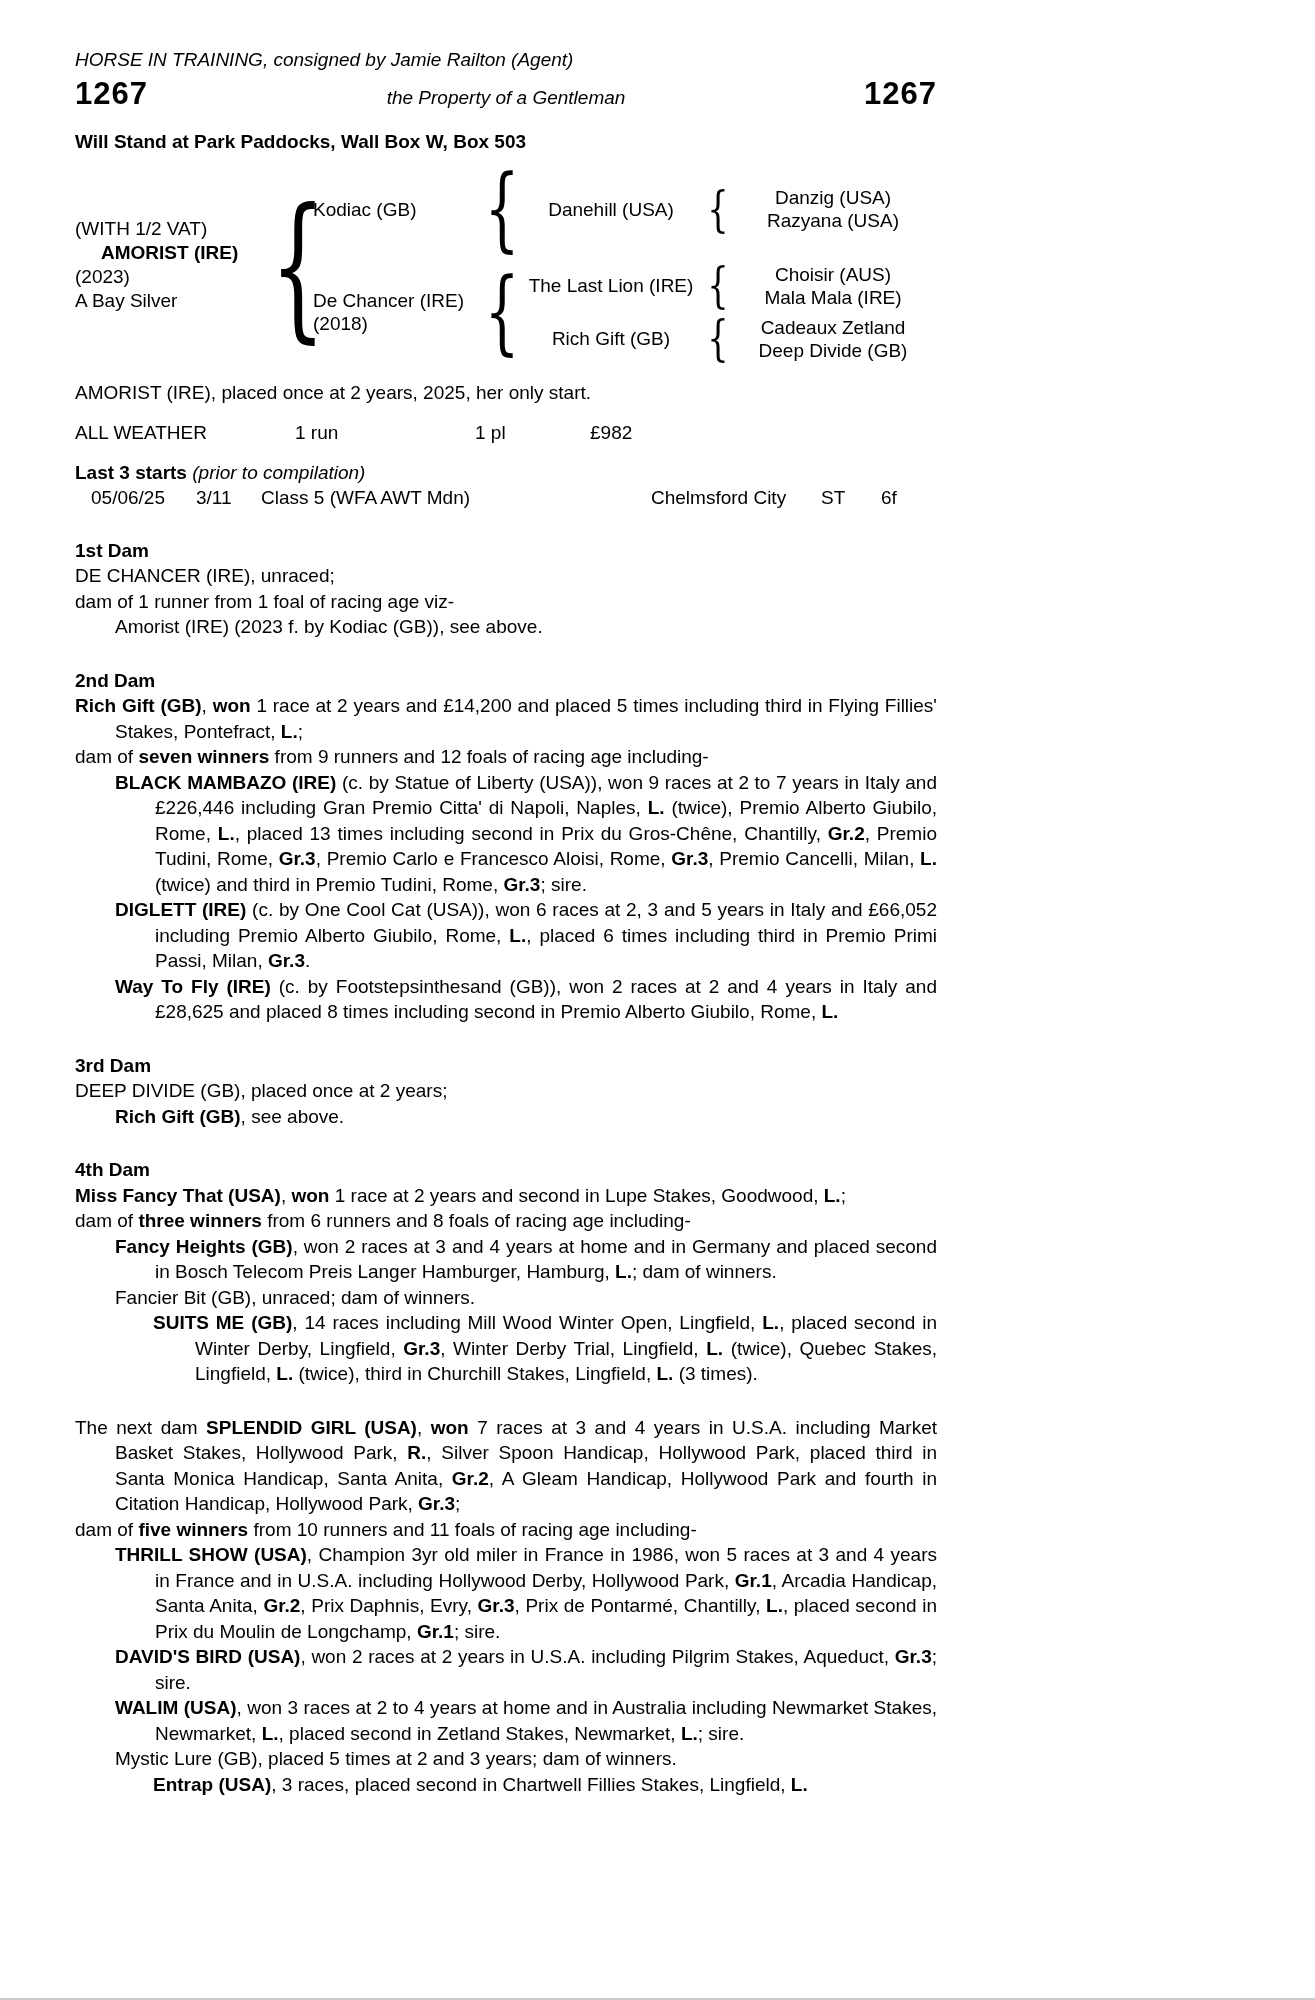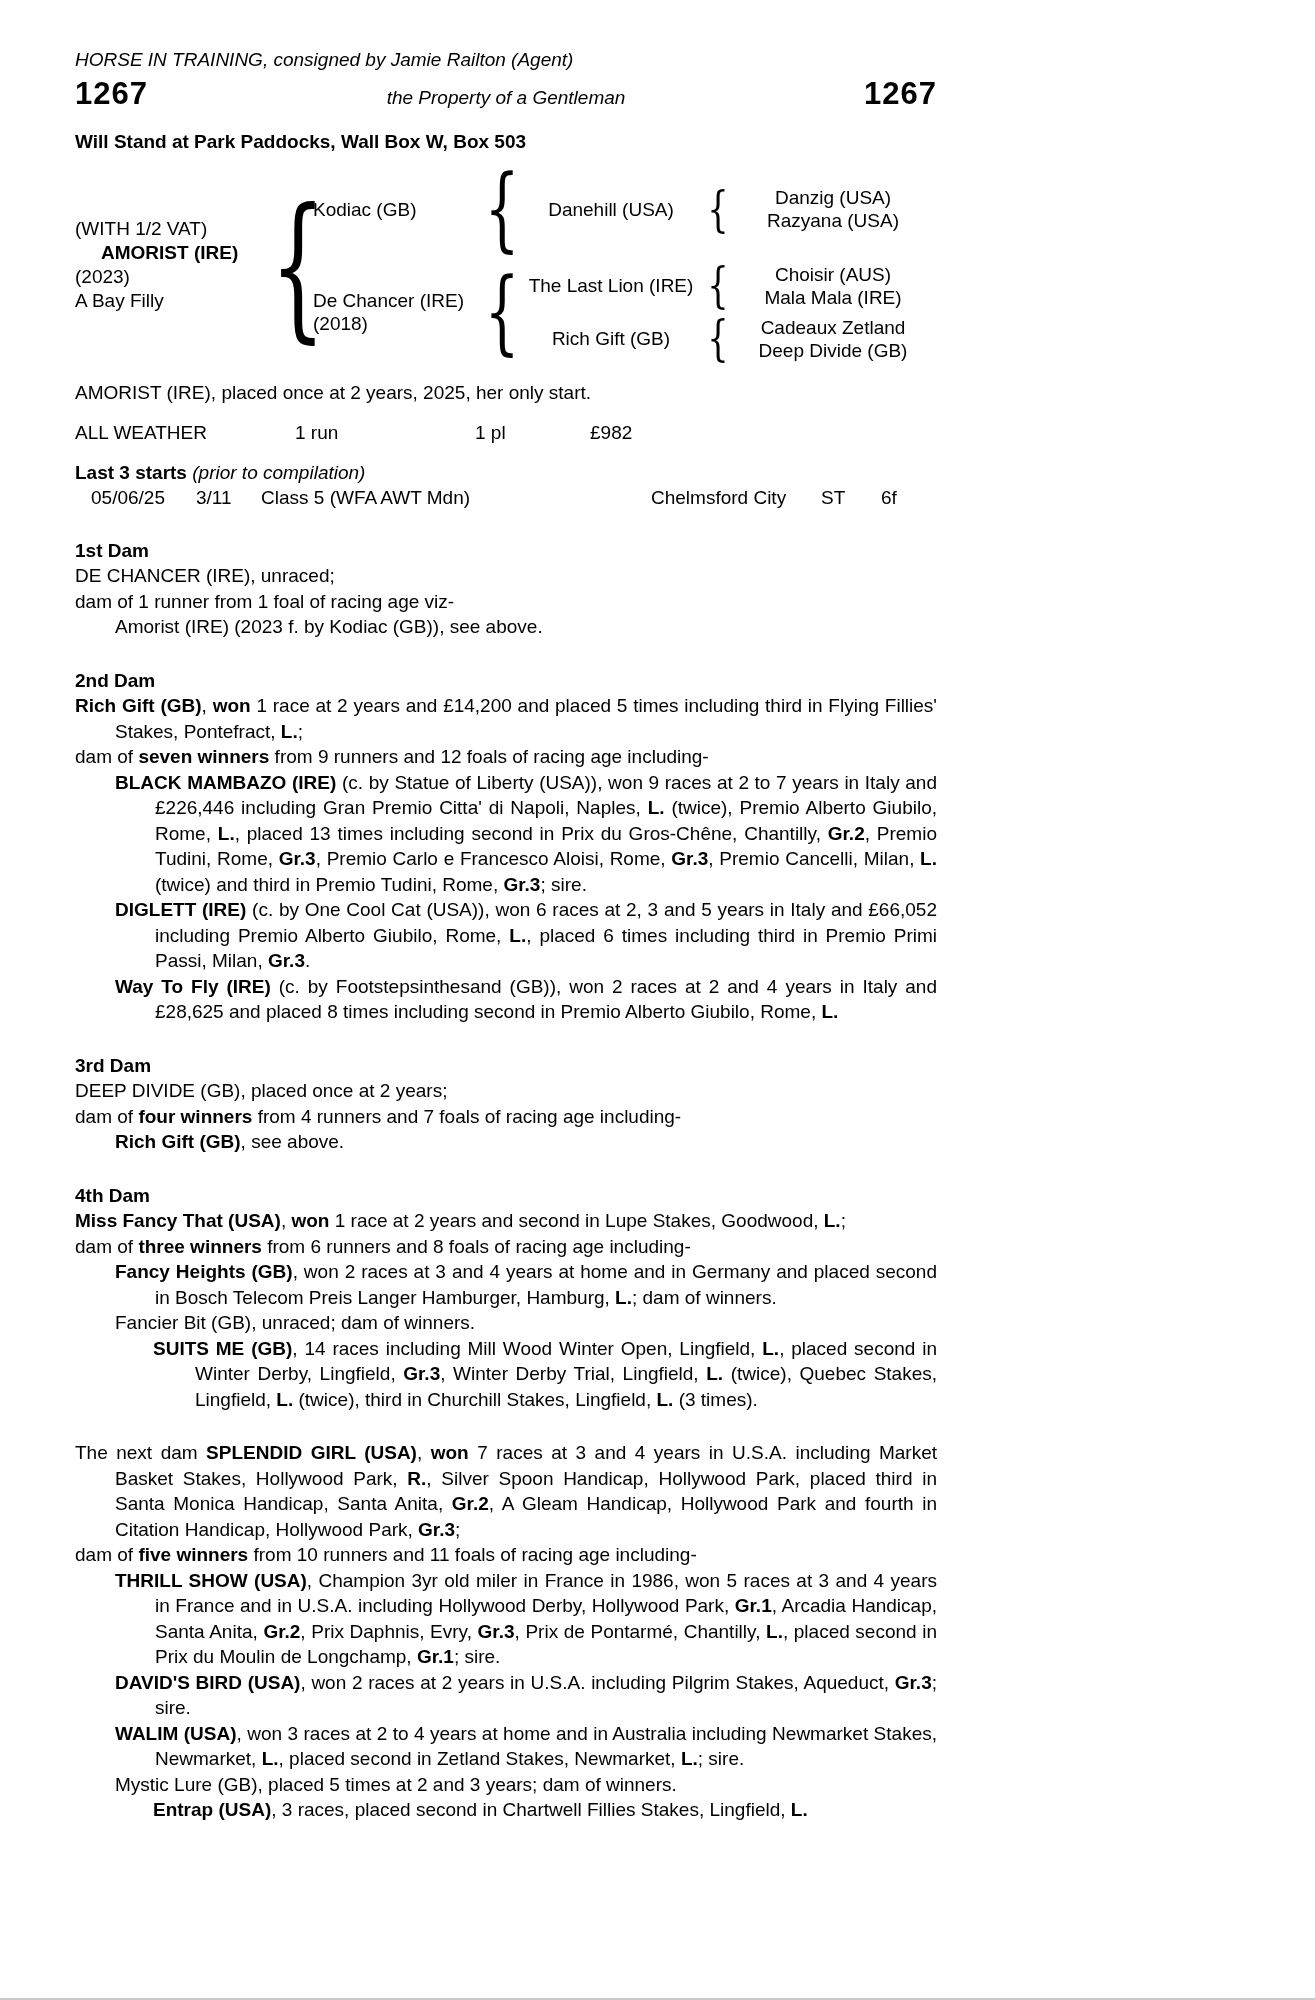--- a/index.html
+++ b/index.html
@@ -90,21 +90,21 @@
     <div class="lot right">1267</div>
   </div>
 
   <div class="stand-line">Will Stand at Park Paddocks, Wall Box W, Box 503</div>
 
   <div class="pedigree">
     <div class="ped-subject">
       <div>(WITH 1/2 VAT)</div>
       <div class="name">AMORIST (IRE)</div>
       <div>(2023)</div>
-      <div>A Bay Filly</div>
+      <div>A Bay Silver</div>
     </div>
 
     <div class="brace big"></div>
 
     <div class="ped-right">
 
       <div class="ped-half">
         <div class="gen2">
           <div>Kodiac (GB)</div>
           <div></div>
@@ -183,21 +183,20 @@
         <div class="sec-heading">2nd Dam</div>
         <div class="para" style="padding-left: 40px; text-indent: -40px;"><span class="b">Rich Gift (GB)</span><span>, </span><span class="b">won</span><span> 1 race at 2 years and £14,200 and placed 5 times including third in Flying Fillies' Stakes, Pontefract, </span><span class="b">L.</span><span>;</span></div>
         <div class="para" style="padding-left: 0px; text-indent: 0px;"><span>dam of </span><span class="b">seven winners</span><span> from 9 runners and 12 foals of racing age including-</span></div>
         <div class="para" style="padding-left: 80px; text-indent: -40px;"><span class="b">BLACK MAMBAZO (IRE)</span><span> (c. by Statue of Liberty (USA)), won 9 races at 2 to 7 years in Italy and £226,446 including Gran Premio Citta' di Napoli, Naples, </span><span class="b">L.</span><span> (twice), Premio Alberto Giubilo, Rome, </span><span class="b">L.</span><span>, placed 13 times including second in Prix du Gros-Chêne, Chantilly, </span><span class="b">Gr.2</span><span>, Premio Tudini, Rome, </span><span class="b">Gr.3</span><span>, Premio Carlo e Francesco Aloisi, Rome, </span><span class="b">Gr.3</span><span>, Premio Cancelli, Milan, </span><span class="b">L.</span><span> (twice) and third in Premio Tudini, Rome, </span><span class="b">Gr.3</span><span>; sire.</span></div>
         <div class="para" style="padding-left: 80px; text-indent: -40px;"><span class="b">DIGLETT (IRE)</span><span> (c. by One Cool Cat (USA)), won 6 races at 2, 3 and 5 years in Italy and £66,052 including Premio Alberto Giubilo, Rome, </span><span class="b">L.</span><span>, placed 6 times including third in Premio Primi Passi, Milan, </span><span class="b">Gr.3</span><span>.</span></div>
         <div class="para" style="padding-left: 80px; text-indent: -40px;"><span class="b">Way To Fly (IRE)</span><span> (c. by Footstepsinthesand (GB)), won 2 races at 2 and 4 years in Italy and £28,625 and placed 8 times including second in Premio Alberto Giubilo, Rome, </span><span class="b">L.</span></div>
       </div>
       <div class="section">
         <div class="sec-heading">3rd Dam</div>
         <div class="para" style="padding-left: 0px; text-indent: 0px;"><span>DEEP DIVIDE (GB), placed once at 2 years;</span></div>
-        <div class="para" style="padding-left: 0px; text-indent: 0px;"><span>dam of </span><span class="b">four winners</span><span> from 4 runners and 7 foals of racing age including-</span></div>
         <div class="para" style="padding-left: 80px; text-indent: -40px;"><span class="b">Rich Gift (GB)</span><span>, see above.</span></div>
       </div>
       <div class="section">
         <div class="sec-heading">4th Dam</div>
         <div class="para" style="padding-left: 40px; text-indent: -40px;"><span class="b">Miss Fancy That (USA)</span><span>, </span><span class="b">won</span><span> 1 race at 2 years and second in Lupe Stakes, Goodwood, </span><span class="b">L.</span><span>;</span></div>
         <div class="para" style="padding-left: 0px; text-indent: 0px;"><span>dam of </span><span class="b">three winners</span><span> from 6 runners and 8 foals of racing age including-</span></div>
         <div class="para" style="padding-left: 80px; text-indent: -40px;"><span class="b">Fancy Heights (GB)</span><span>, won 2 races at 3 and 4 years at home and in Germany and placed second in Bosch Telecom Preis Langer Hamburger, Hamburg, </span><span class="b">L.</span><span>; dam of winners.</span></div>
         <div class="para" style="padding-left: 80px; text-indent: -40px;"><span>Fancier Bit (GB), unraced; dam of winners.</span></div>
         <div class="para" style="padding-left: 120px; text-indent: -42px;"><span class="b">SUITS ME (GB)</span><span>, 14 races including Mill Wood Winter Open, Lingfield, </span><span class="b">L.</span><span>, placed second in Winter Derby, Lingfield, </span><span class="b">Gr.3</span><span>, Winter Derby Trial, Lingfield, </span><span class="b">L.</span><span> (twice), Quebec Stakes, Lingfield, </span><span class="b">L.</span><span> (twice), third in Churchill Stakes, Lingfield, </span><span class="b">L.</span><span> (3 times).</span></div>
       </div>

